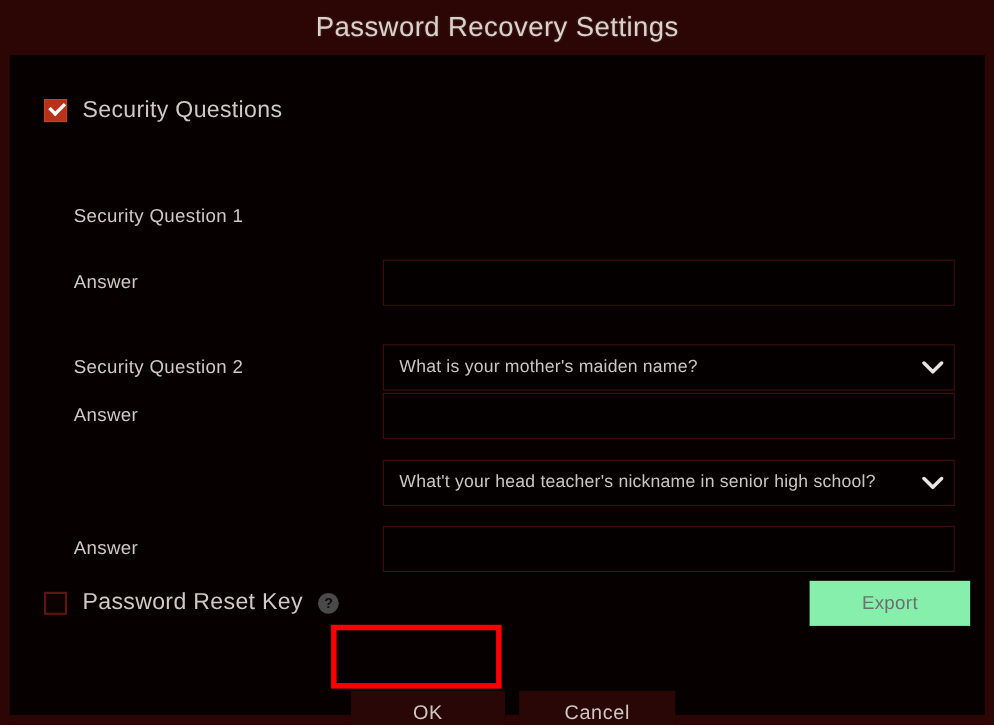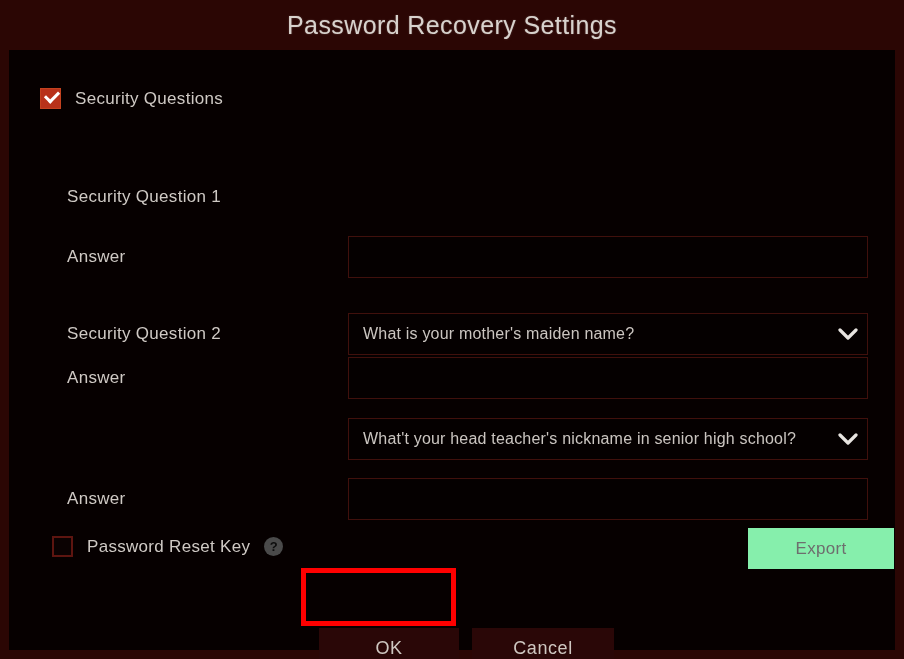--- a/index.html
+++ b/index.html
@@ -88,21 +88,21 @@
     border-left: 3px solid #fff;
     border-bottom: 3px solid #fff;
     transform: rotate(-45deg);
   }
   .cb.unchecked {
     background: #0b0202;
     border: 2px solid #5d1510;
   }
   .cb-label {
     color: #cfc9c4;
-    font-size: 17px;
+    font-size: 21px;
     margin-left: 14px;
     letter-spacing: 0.3px;
   }
 
   
   .field-row {
     position: absolute;
     left: 0;
     width: 886px;
     height: 42px;
@@ -155,21 +155,21 @@
     color: #cbc5c0;
     font-size: 16px;
     font-family: "Liberation Sans", sans-serif;
     padding: 0 12px;
     box-sizing: border-box;
   }
 
   
   #reset-key-row {
     position: absolute;
-    left: 12px;
+    left: 0;
     top: 478px;
     width: 712px;
     height: 42px;
   }
   #reset-key-row .row-checkbox {
     position: absolute;
     left: 31px;
     top: 8px;
     display: flex;
     align-items: center;

